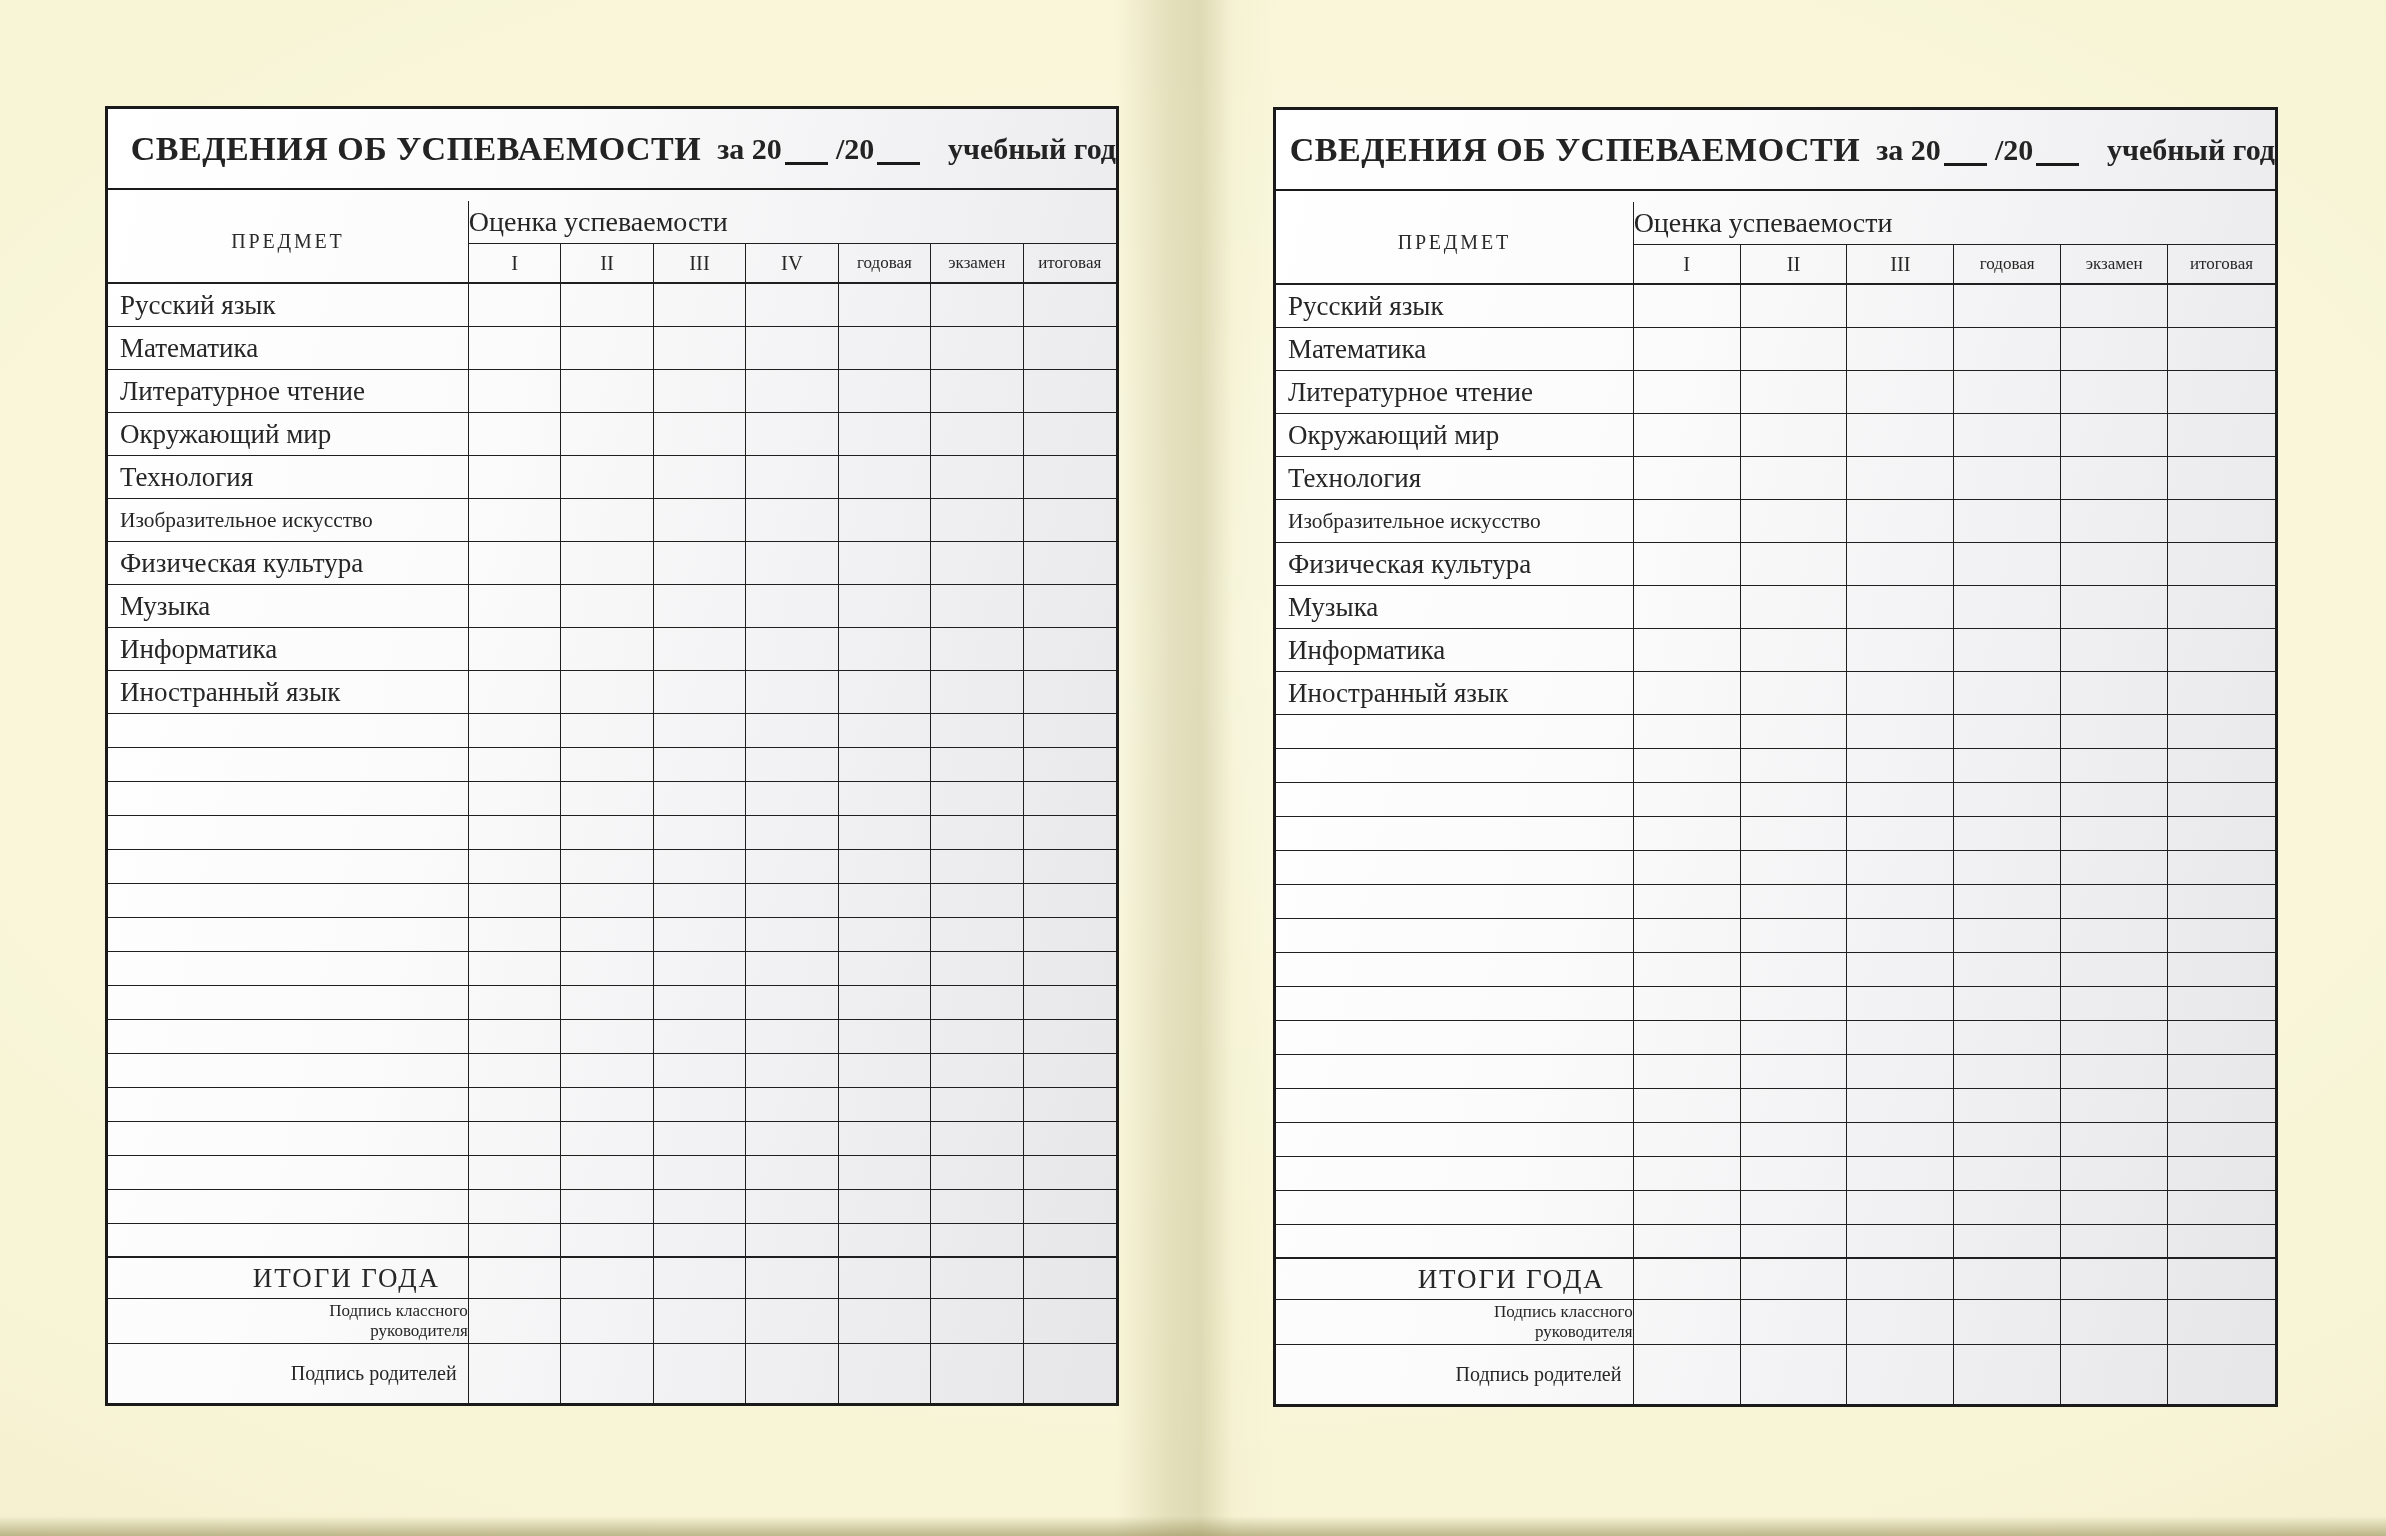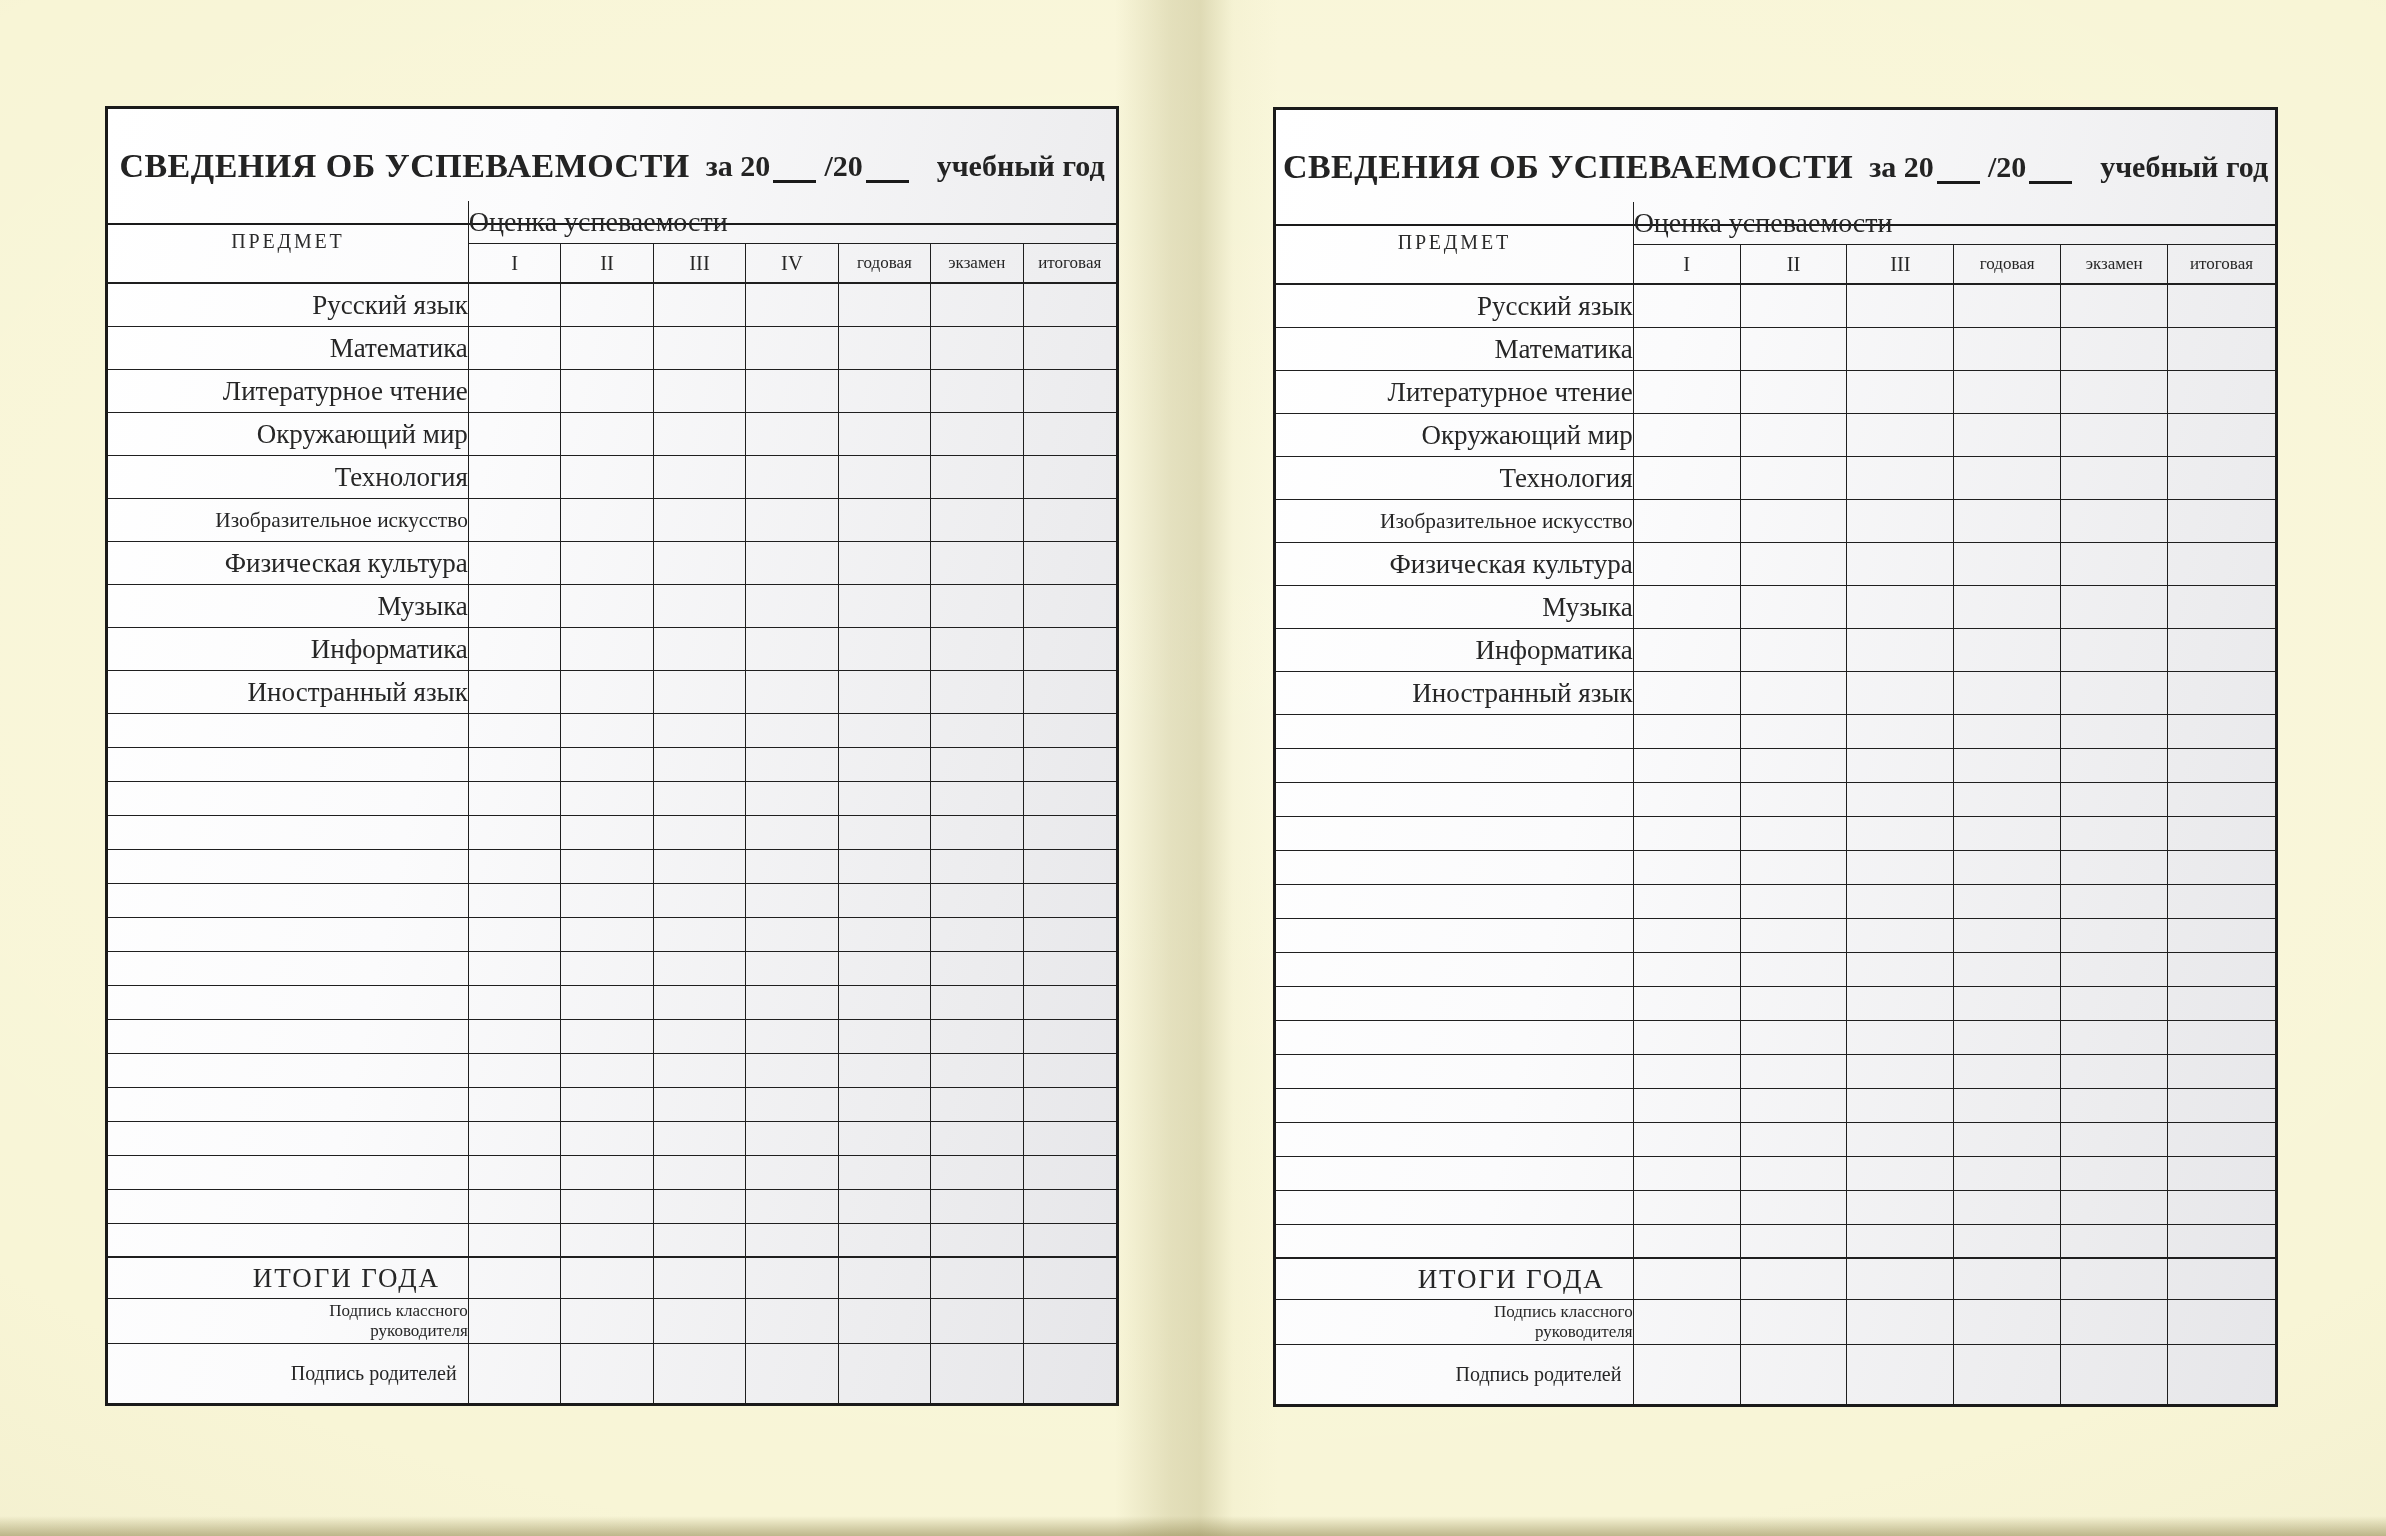--- a/index.html
+++ b/index.html
@@ -36,23 +36,23 @@
   .page {
     position: absolute; z-index: 1;
     box-sizing: border-box;
     border: 3.7px solid #1a1a1a;
     background: linear-gradient(102deg, #ffffff 0%, #fbfbfc 35%, #ececee 82%, #e6e6e9 100%);
   }
   .page.left  { left: 105px;  top: 106px; width: 1014px; height: 1300px; }
   .page.right { left: 1273px; top: 107px; width: 1005px; height: 1300px; }
 
   .title {
-    height: 116px; box-sizing: border-box;
+    height: 81px; box-sizing: border-box;
     border-bottom: 2.8px solid #1a1a1a;
-    display: flex; align-items: center; justify-content: center;
+    display: flex; align-items: center; justify-content: flex-end;
     white-space: nowrap; font-weight: 700; color: #232323;
   }
   .t-main { font-size: 34px; letter-spacing: 0.5px; }
   .t-za, .t-slash, .t-suffix { font-size: 30px; }
   .t-za { margin-left: 16px; }
   .t-slash { margin-left: 8.4px; }
   .t-suffix { margin-left: 28px; }
   .blank {
     display: inline-block; width: 43px; height: 30px;
     border-bottom: 3.7px solid #1a1a1a; margin-left: 2.8px;
@@ -72,21 +72,21 @@
   }
   .c.last-col { border-right: none; }
   .c.last-row { border-bottom: none; }
   .c.hdr-bottom { border-bottom-width: 2.8px; }
   .c.thick-bottom { border-bottom-width: 2.8px; }
 
   .predmet-h { justify-content: center; font-size: 20px; letter-spacing: 2.8px; color: #2b2b2b; }
   .ocenka-h  { justify-content: flex-start; font-size: 28px; }
   .period-h  { justify-content: center; font-size: 20.5px; }
   .period-h.small { font-size: 17px; }
-  .subj { padding-left: 0; font-size: 27px; justify-content: flex-end; }
+  .subj { padding-left: 12px; font-size: 27px; }
   .subj.small-text { font-size: 21.4px; }
   .foot-itogi { justify-content: flex-end; padding-right: 28px; font-size: 27px; letter-spacing: 1.9px; }
   .foot-kl    { justify-content: flex-end; padding-right: 0; font-size: 17px; }
   .foot-kl .lbl { display: block; max-width: 177px; text-align: right; line-height: 1.15; }
   .foot-rod   { justify-content: flex-end; padding-right: 11.2px; font-size: 20px; }
 </style>
 </head>
 <body>
 
 <div class="bg-vignette"></div>

